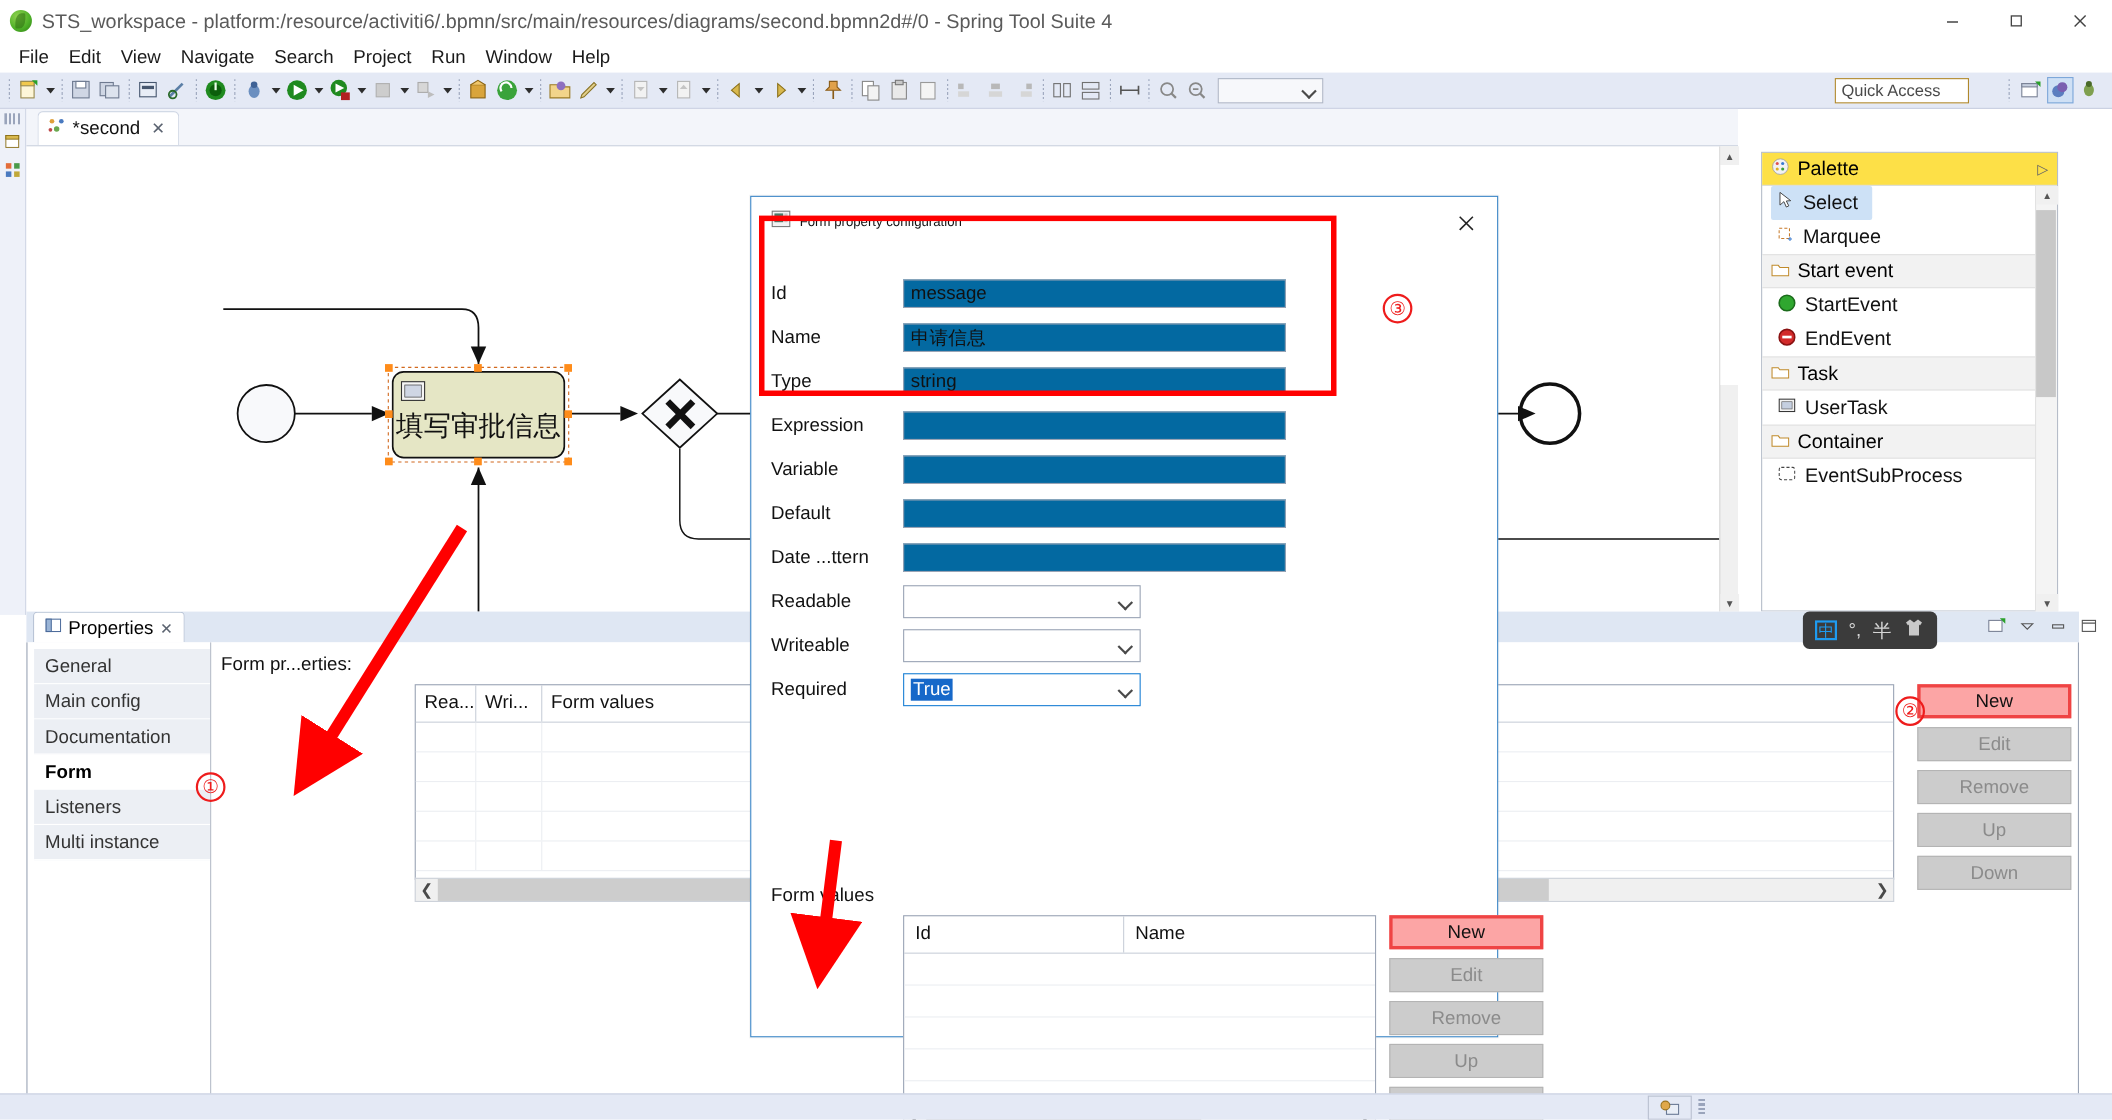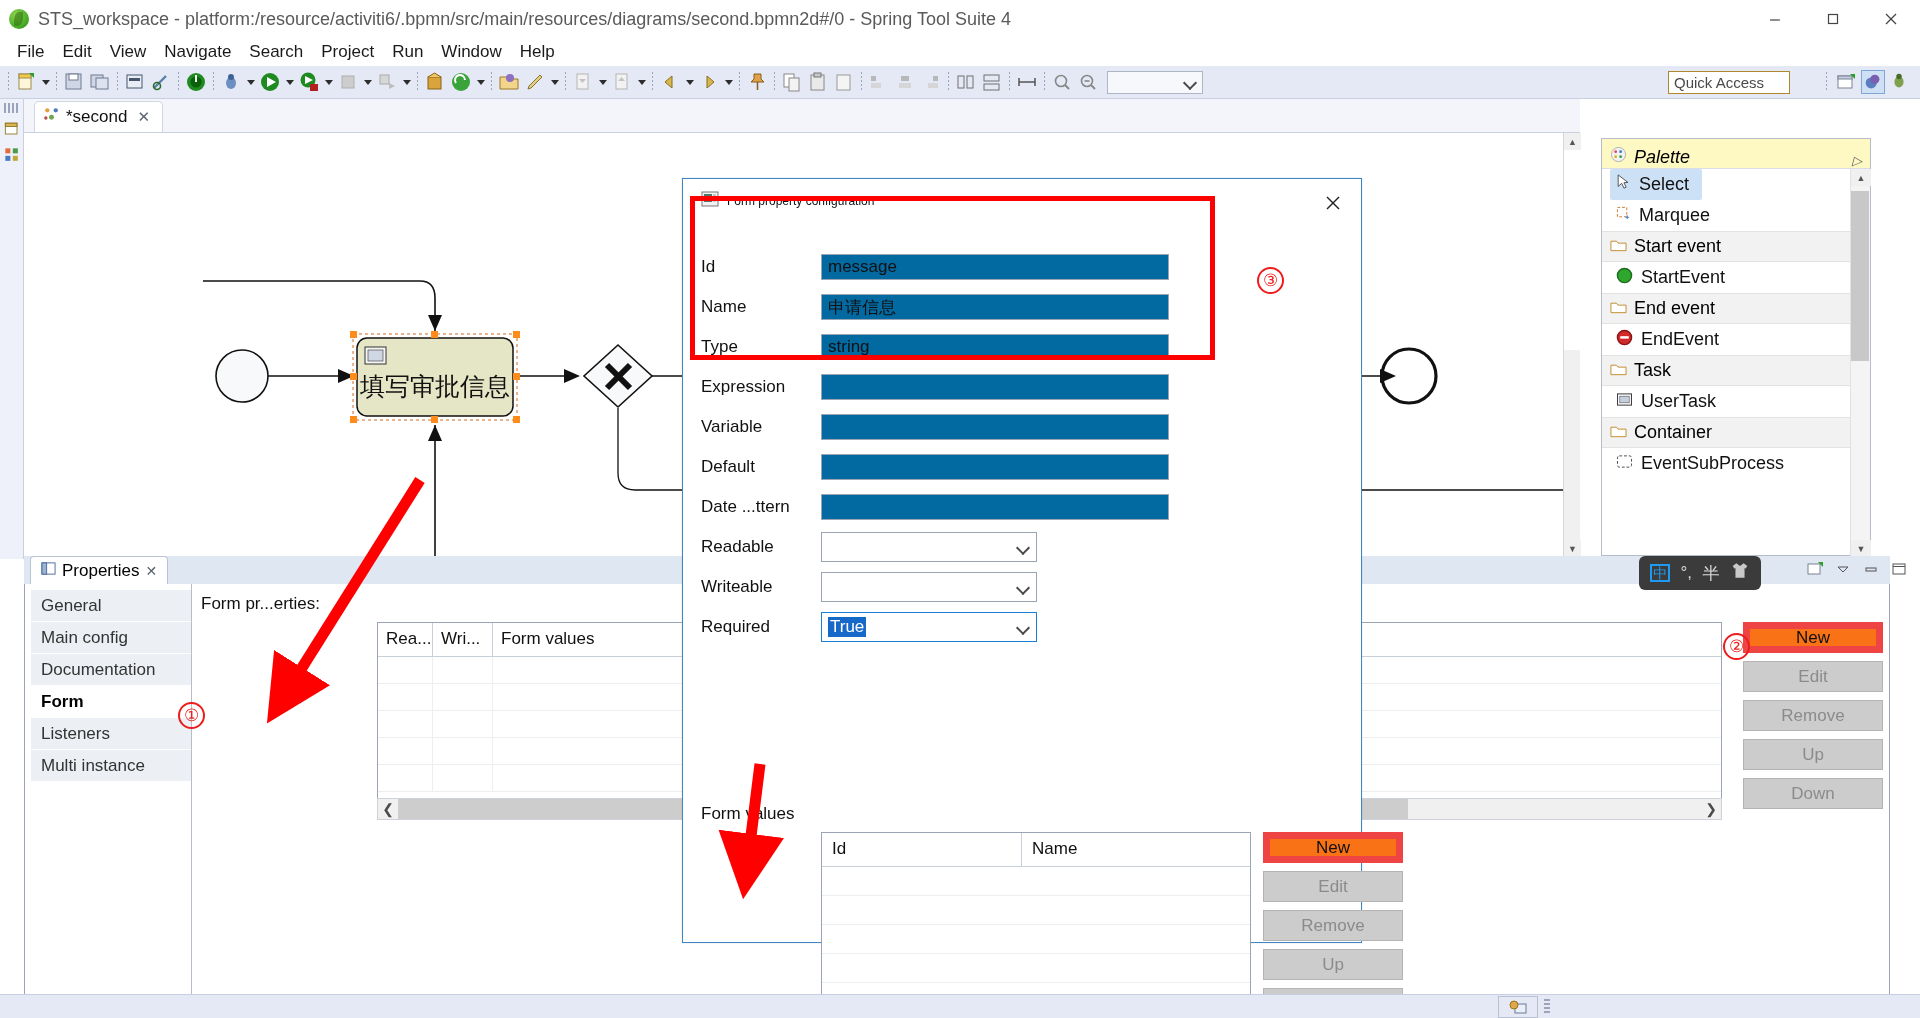--- a/index.html
+++ b/index.html
@@ -127,21 +127,21 @@
   }
   .hs-left,.hs-right{ width:20px;height:20px;display:flex;align-items:center;justify-content:center;color:#4a4a4a;font-size:14px;}
   .hs-thumb{ height:20px; background:#cdcdcd; }
 
   .sidebtns{ position:absolute; width:140px; }
   .sbtn{
     height:31px; width:140px; margin-bottom:8px;
     background:#cccccc; border:1px solid #b4b4b4; color:#8b8b8b;
     display:flex; align-items:center; justify-content:center; font-size:17px;
   }
-  .sbtn.enabled{ background:#f97316; border:7px solid #ef4444; color:#111; }
+  .sbtn.enabled{ background:#fca5a5; border:3px solid #ef4444; color:#111; }
 
   
   #dialog{
     position:absolute; left:682px; top:178px; width:680px; height:765px;
     background:#ffffff; border:1px solid #3c87c7;
     box-shadow:0 0 0 1px rgba(0,0,0,.04);
   }
   #dlg-title{ position:absolute; left:18px; top:12px; display:flex; align-items:center; gap:8px;
               font-size:12px; color:#111; }
   #dlg-close{ position:absolute; right:14px; top:10px; width:28px;height:28px;
@@ -169,22 +169,22 @@
   #fv-hscroll{ position:absolute; left:138px; top:823px; width:430px; height:23px;
                background:#f0f0f0; border:1px solid #cdd2da; display:flex; align-items:center; }
 
   #dlg-btnrow{ position:absolute; left:0; top:865px; width:680px; }
 
   
   #palette{
     position:absolute; left:1601px; top:138px; width:270px; height:418px;
     background:#ffffff; border:1px solid #b6bdc9;
   }
-  #palette-hdr{ height:30px; background:#fef9c3; border-bottom:1px solid #dadde3;
-                display:flex; align-items:flex-end; padding:0 8px; gap:7px; font-size:18px;font-style:italic;}
+  #palette-hdr{ height:30px; background:#fde047; border-bottom:1px solid #dadde3;
+                display:flex; align-items:center; padding:0 8px; gap:7px; font-size:18px;}
   .pal-item{ height:31px; display:flex; align-items:center; gap:8px; padding-left:14px; font-size:18px; color:#111;}
   .pal-item.sel{ background:#cde1f6; width:92px; margin-left:8px; padding-left:6px; border-radius:2px;}
   .pal-grp{ height:31px; background:#f2f2f2; border-top:1px solid #e2e2e2; border-bottom:1px solid #e2e2e2;
             display:flex; align-items:center; gap:7px; padding-left:8px; font-size:18px;}
   .pal-grp .gname{ flex:1; }
   #pal-scroll{ position:absolute; right:0; top:30px; width:20px; height:388px; background:#f4f4f4; border-left:1px solid #e2e2e2;}
   #pal-thumb{ position:absolute; right:1px; top:52px; width:18px; height:170px; background:#c8c8c8;}
 
   
   #props-view-tools{ position:absolute; right:12px; top:560px; display:flex; align-items:center; gap:10px; }
@@ -600,28 +600,20 @@
     <span style="color:#7a7a7a;font-size:12px;margin-right:6px;">«</span>
   </div>
   <div class="pal-item">
     <span>
       <svg width="17" height="17" viewBox="0 0 18 18">
           <circle cx="9" cy="9" r="7.5" fill="#2fa72f" stroke="#1b6b1b" stroke-width="1.5"></circle>
         </svg></span>
     <span>StartEvent</span>
   </div>
 
-  <div class="pal-grp">
-    <span>
-      <svg width="17" height="14" viewBox="0 0 18 14">
-          <path d="M1 3h6l1.5 2H17v8H1z" fill="#fff" stroke="#c08a2a"></path>
-        </svg></span>
-    <span class="gname">End event</span>
-    <span style="color:#7a7a7a;font-size:12px;margin-right:6px;">«</span>
-  </div>
   <div class="pal-item">
     <span>
       <svg width="17" height="17" viewBox="0 0 18 18">
           <circle cx="9" cy="9" r="7.5" fill="#d22a2a" stroke="#8a1212" stroke-width="1.5"></circle>
           <rect x="4.5" y="7.6" width="9" height="2.6" fill="#fff"></rect>
         </svg></span>
     <span>EndEvent</span>
   </div>
 
   <div class="pal-grp">

